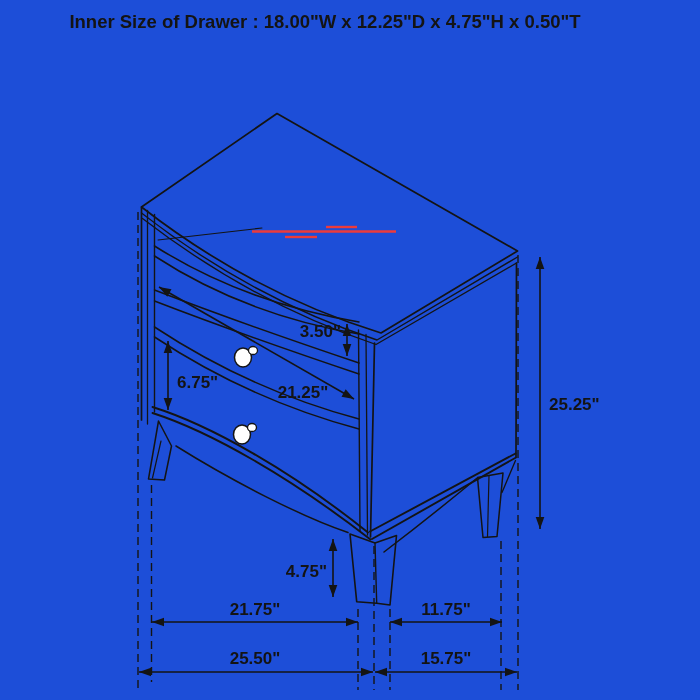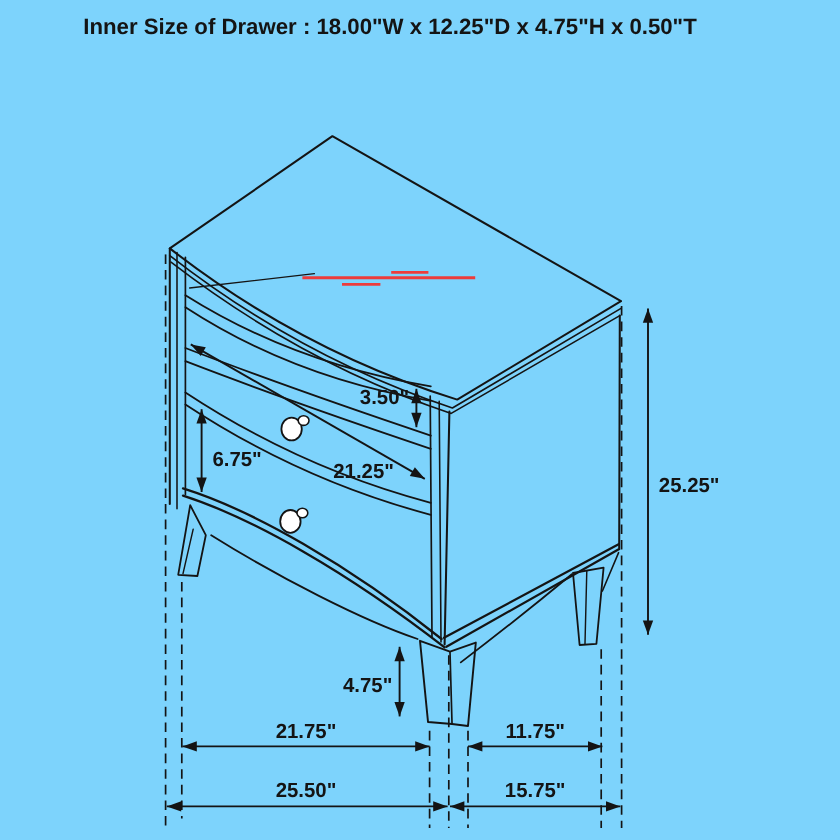--- a/index.html
+++ b/index.html
@@ -1,17 +1,17 @@
 <!DOCTYPE html>
 <html><head>
 <meta charset="utf-8">
 <style>
   html,body{margin:0;padding:0;background:#fff;}
   .stage{
-    width:700px;height:700px;background:#7dd3fc;position:relative;overflow:hidden;
+    width:700px;height:700px;background:#1d4ed8;position:relative;overflow:hidden;
     font-family:"Liberation Sans", sans-serif;
   }
   svg{display:block;}
   .ln{stroke:#141414;fill:none;stroke-linecap:round;stroke-linejoin:round;}
   .dim{stroke:#141414;fill:none;stroke-width:1.6;}
   .head{fill:#141414;stroke:none;}
   .dash{stroke:#141414;fill:none;stroke-width:1.4;stroke-dasharray:8 5;}
   .lbl{font:bold 17px "Liberation Sans", sans-serif;fill:#141414;}
   .ttl{font:bold 18.5px "Liberation Sans", sans-serif;fill:#141414;}
   .red{stroke:#ed3b3b;stroke-width:2.4;fill:none;}

